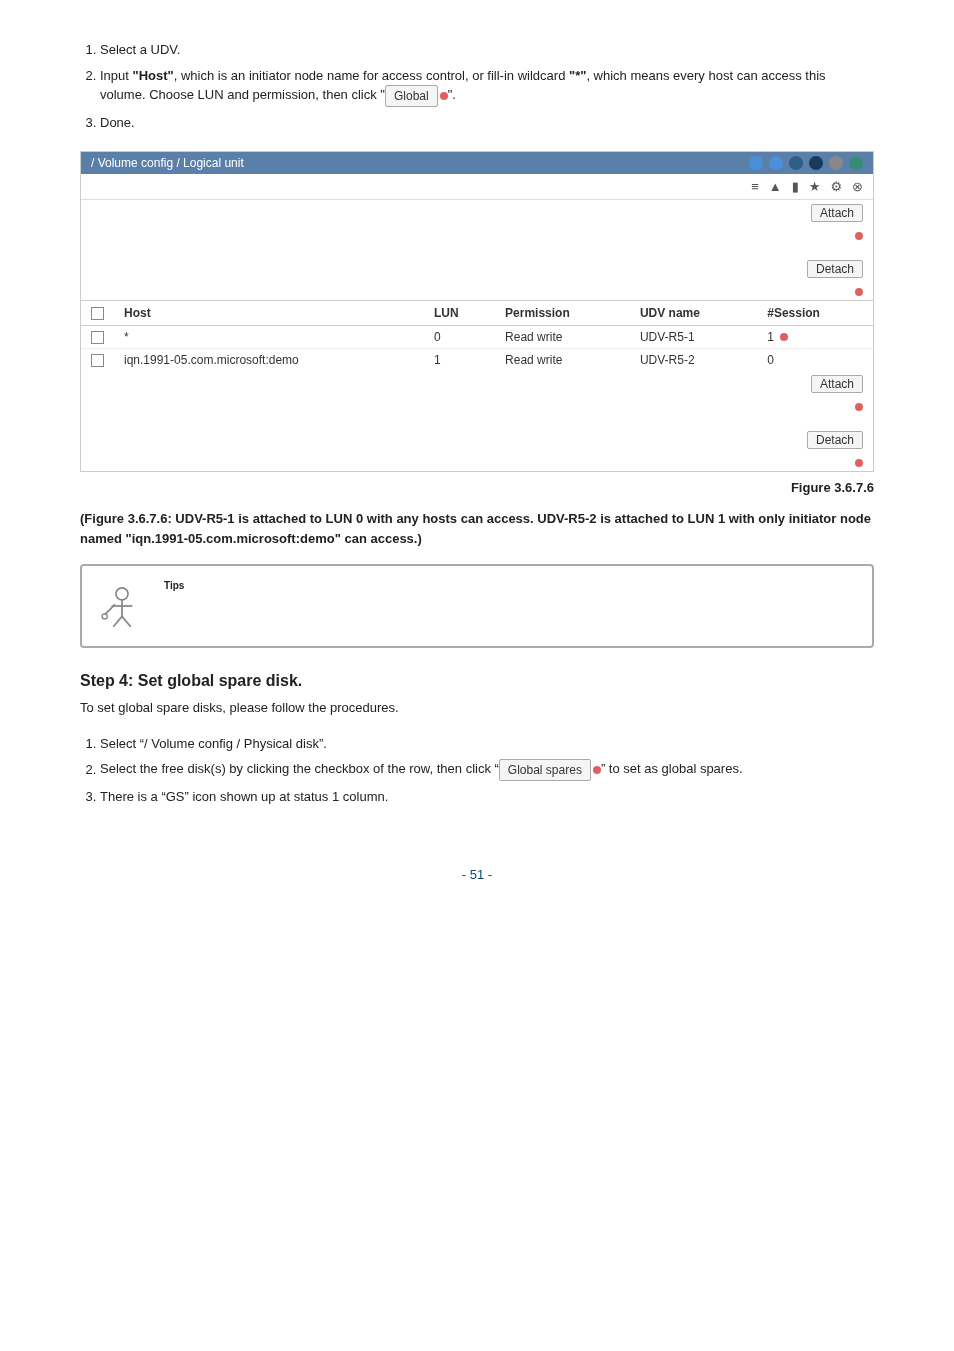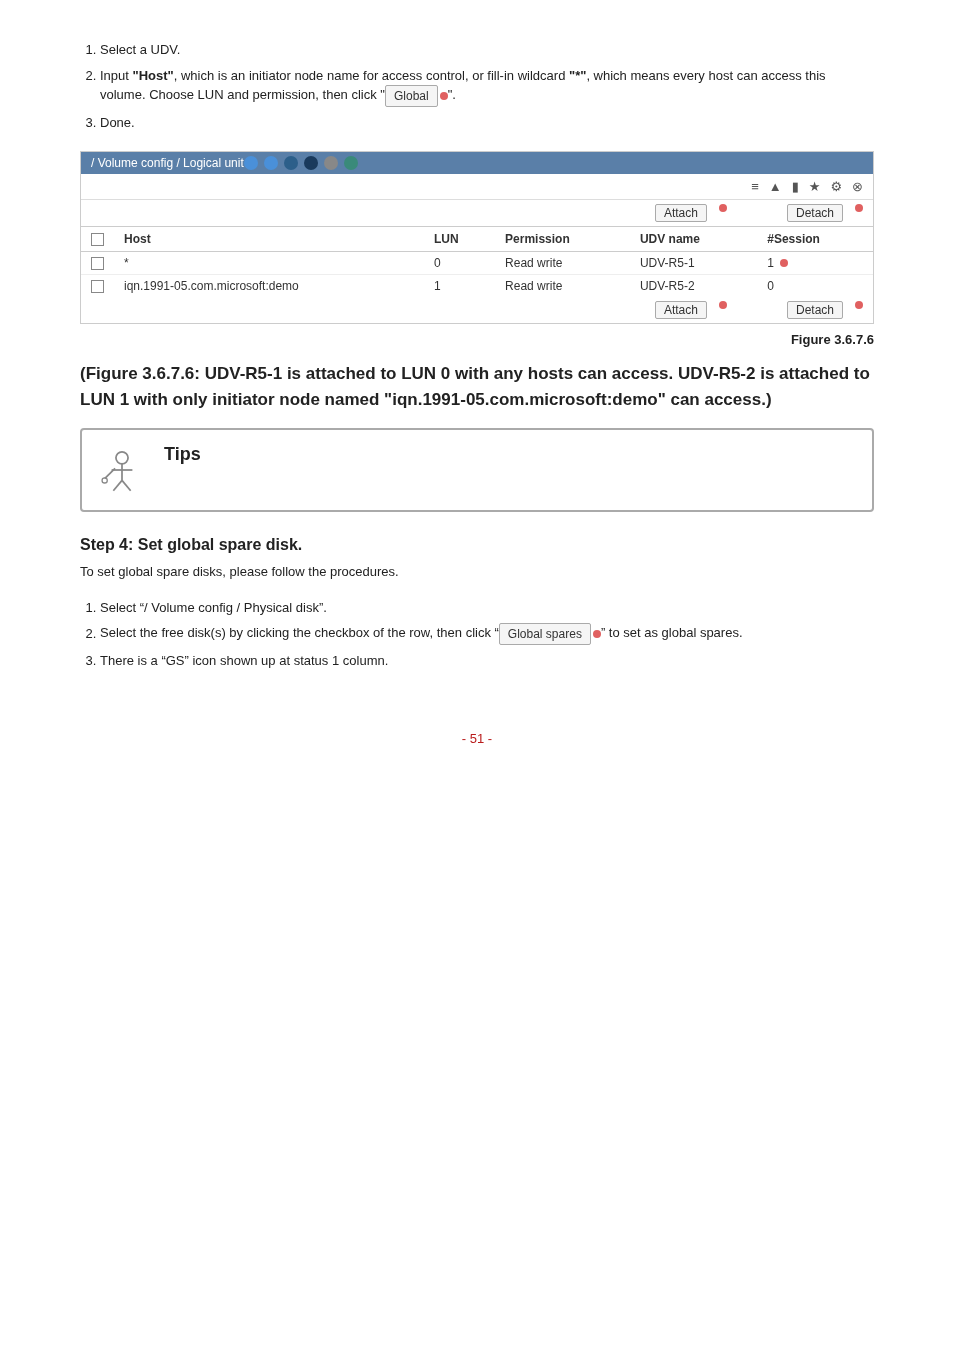--- a/index.html
+++ b/index.html
@@ -38,20 +38,21 @@
       margin: 18px 0 8px 0;
       background: #fff;
     }
     .figure-header {
       background: #5a7fa8;
       color: #fff;
       padding: 4px 10px;
       font-size: 12px;
       display: flex;
       align-items: center;
+      justify-content: space-between;
     }
     .figure-header-title {
       font-size: 12px;
       color: #fff;
     }
     .figure-header-icons {
       display: flex;
       gap: 6px;
       align-items: center;
     }
@@ -110,21 +111,21 @@
       background: #fff;
       vertical-align: middle;
     }
     .figure-caption {
       text-align: right;
       font-size: 13px;
       font-weight: bold;
       margin: 6px 0 14px 0;
     }
     .figure-description {
-      font-size: 17px;
+      font-size: 13px;
       font-weight: bold;
       margin-bottom: 16px;
       line-height: 1.5;
     }
     .tips-box {
       border: 2px solid #aaa;
       border-radius: 4px;
       padding: 14px 18px 14px 14px;
       margin: 16px 0 24px 0;
       display: flex;
@@ -138,21 +139,21 @@
       align-items: center;
       justify-content: center;
     }
     .tips-icon-svg {
       width: 52px;
       height: 52px;
     }
     .tips-content { flex: 1; }
     .tips-title {
       font-weight: bold;
-      font-size: 18px;
+      font-size: 10px;
       margin-bottom: 5px;
     }
     .tips-text {
       font-size: 13px;
       line-height: 1.5;
       color: #333;
     }
     .step-heading {
       font-size: 16px;
       font-weight: bold;
@@ -160,28 +161,29 @@
     }
     .step-desc {
       font-size: 13px;
       margin-bottom: 16px;
       line-height: 1.5;
     }
     .page-footer {
       text-align: center;
       margin-top: 60px;
       font-size: 13px;
-      color: #b91c1c;
+      color: #0c4a6e;
     }
     .attach-detach-row {
       display: flex;
-      align-items: flex-start;
+      align-items: flex-end;
       justify-content: flex-end;
       gap: 10px;
       padding: 4px 10px;
+      flex-direction: column;
     }
     .session-val {
       display: flex;
       align-items: center;
       gap: 4px;
     }
   </style>
 </head>
 <body>
 

